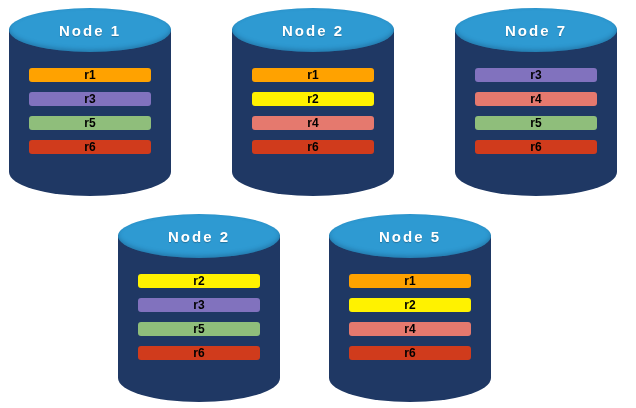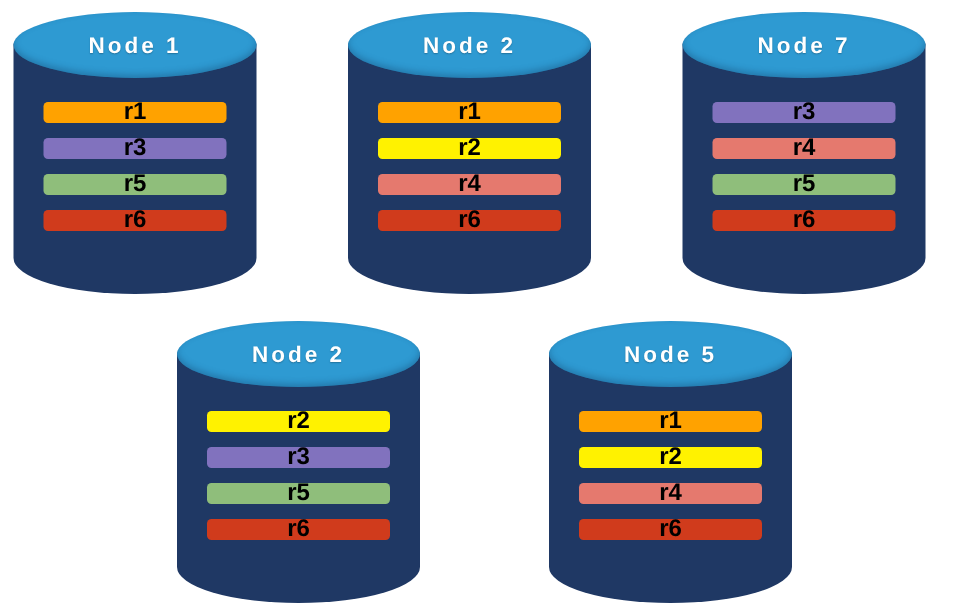--- a/index.html
+++ b/index.html
@@ -59,21 +59,21 @@
     display: flex;
     flex-direction: column;
     gap: 10px;
   }
   .bar {
     height: 14px;
     border-radius: 3px;
     display: flex;
     align-items: center;
     justify-content: center;
-    font-size: 16px;
+    font-size: 12px;
     font-weight: bold;
     color: #000000;
     line-height: 1;
   }
 </style>
 </head>
 <body>
 
 <div class="canvas">
 
@@ -122,21 +122,21 @@
       <span class="node-title">Node 2</span>
     </div>
     <div class="bars">
       <div class="bar" style="background: rgb(255, 242, 0);">r2</div>
       <div class="bar" style="background: rgb(129, 114, 190);">r3</div>
       <div class="bar" style="background: rgb(143, 190, 123);">r5</div>
       <div class="bar" style="background: rgb(208, 59, 28);">r6</div>
     </div>
   </div>
 
-  <div class="cyl" style="left:366px; top:214px;">
+  <div class="cyl" style="left:329px; top:214px;">
     <div class="cyl-body"></div>
     <div class="cyl-top">
       <span class="node-title">Node 5</span>
     </div>
     <div class="bars">
       <div class="bar" style="background: rgb(255, 162, 0);">r1</div>
       <div class="bar" style="background: rgb(255, 242, 0);">r2</div>
       <div class="bar" style="background: rgb(229, 121, 110);">r4</div>
       <div class="bar" style="background: rgb(208, 59, 28);">r6</div>
     </div>

